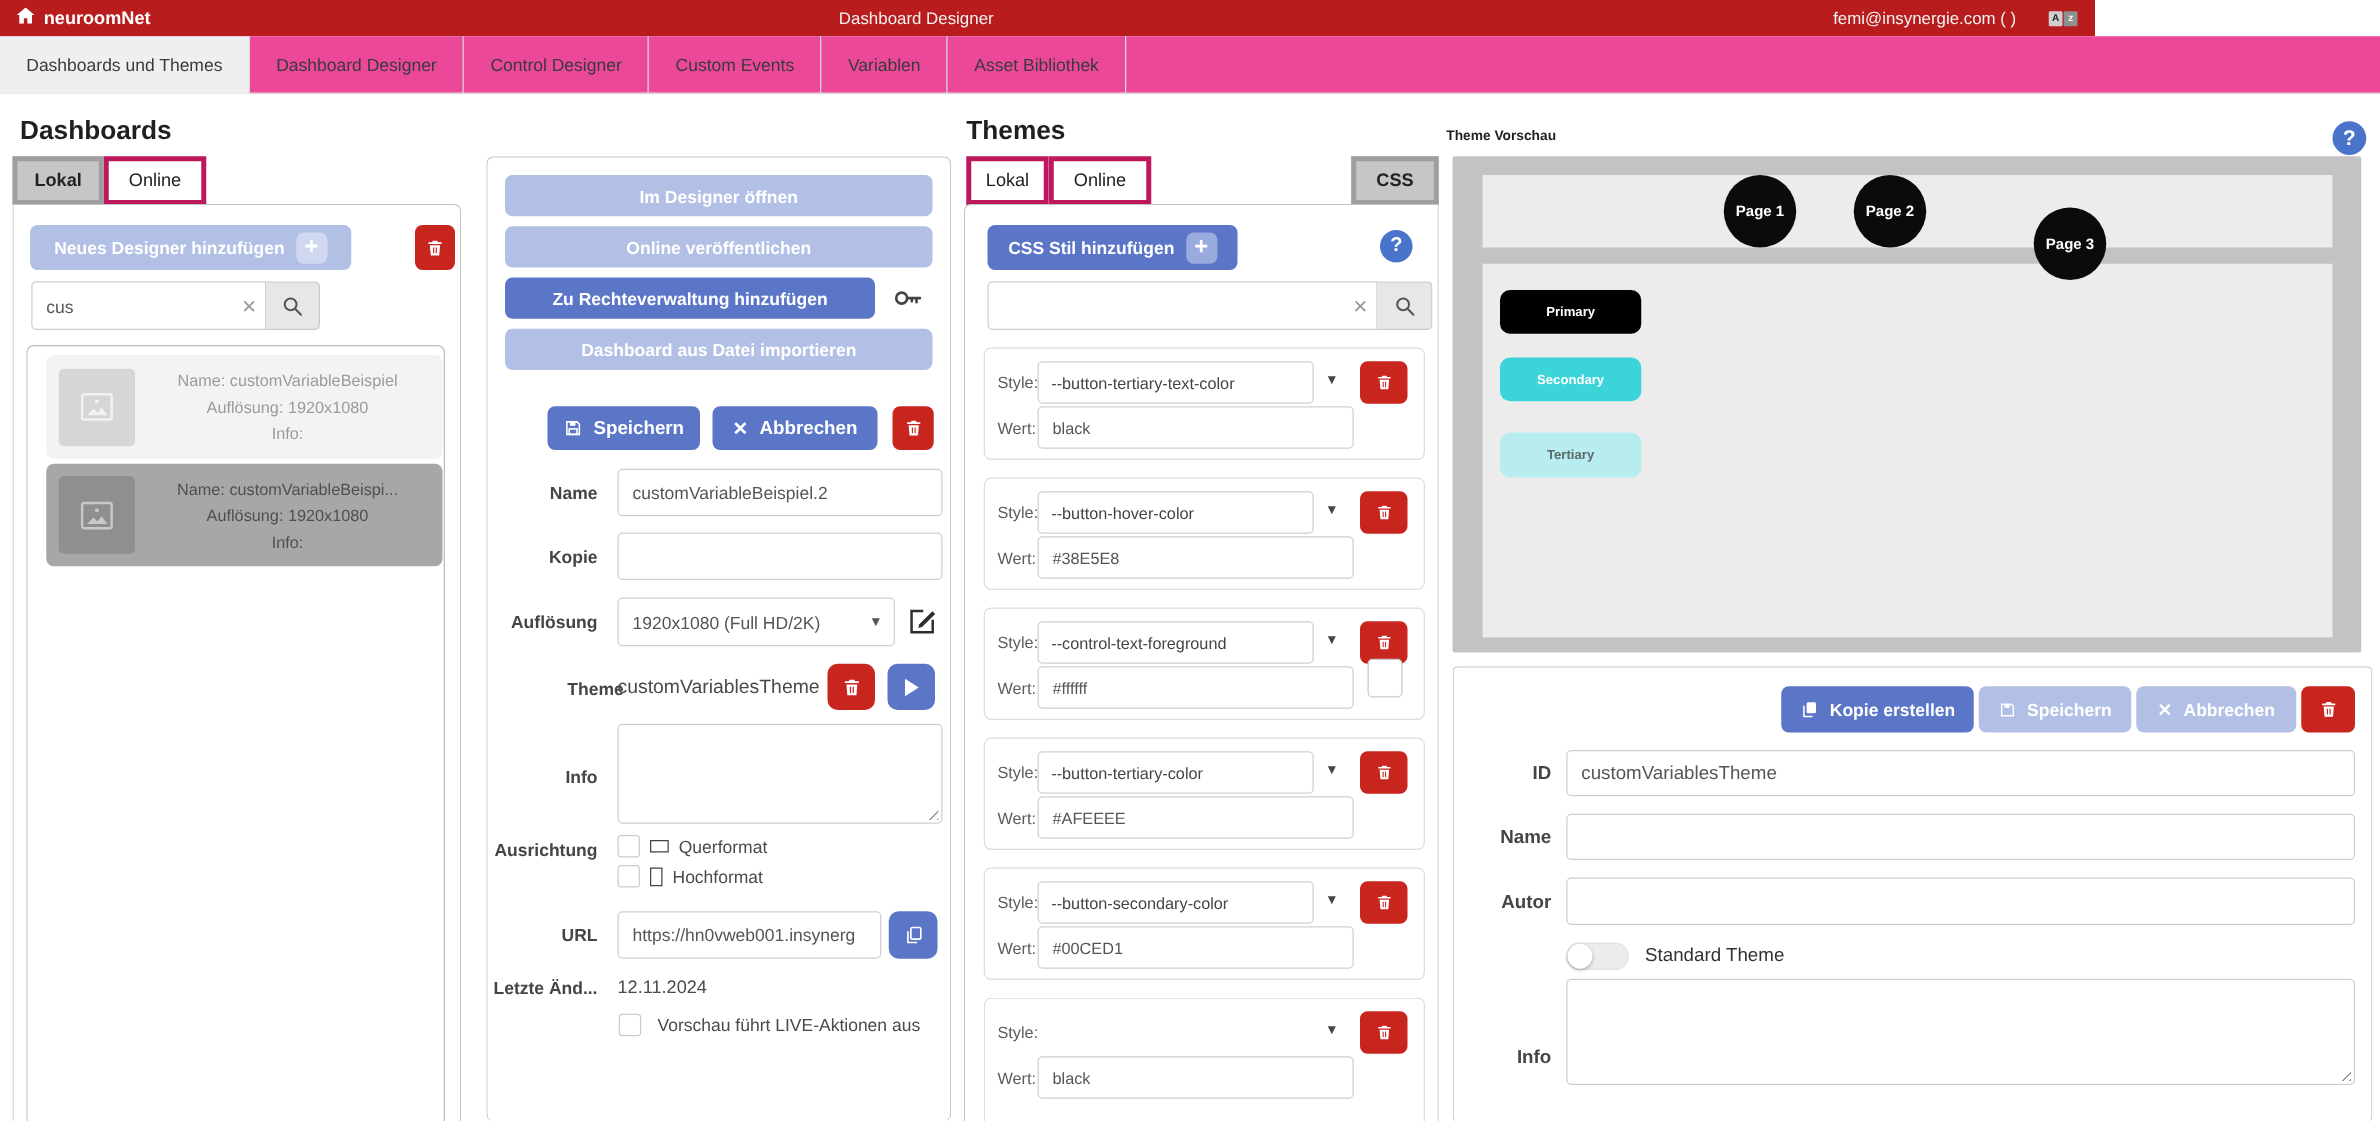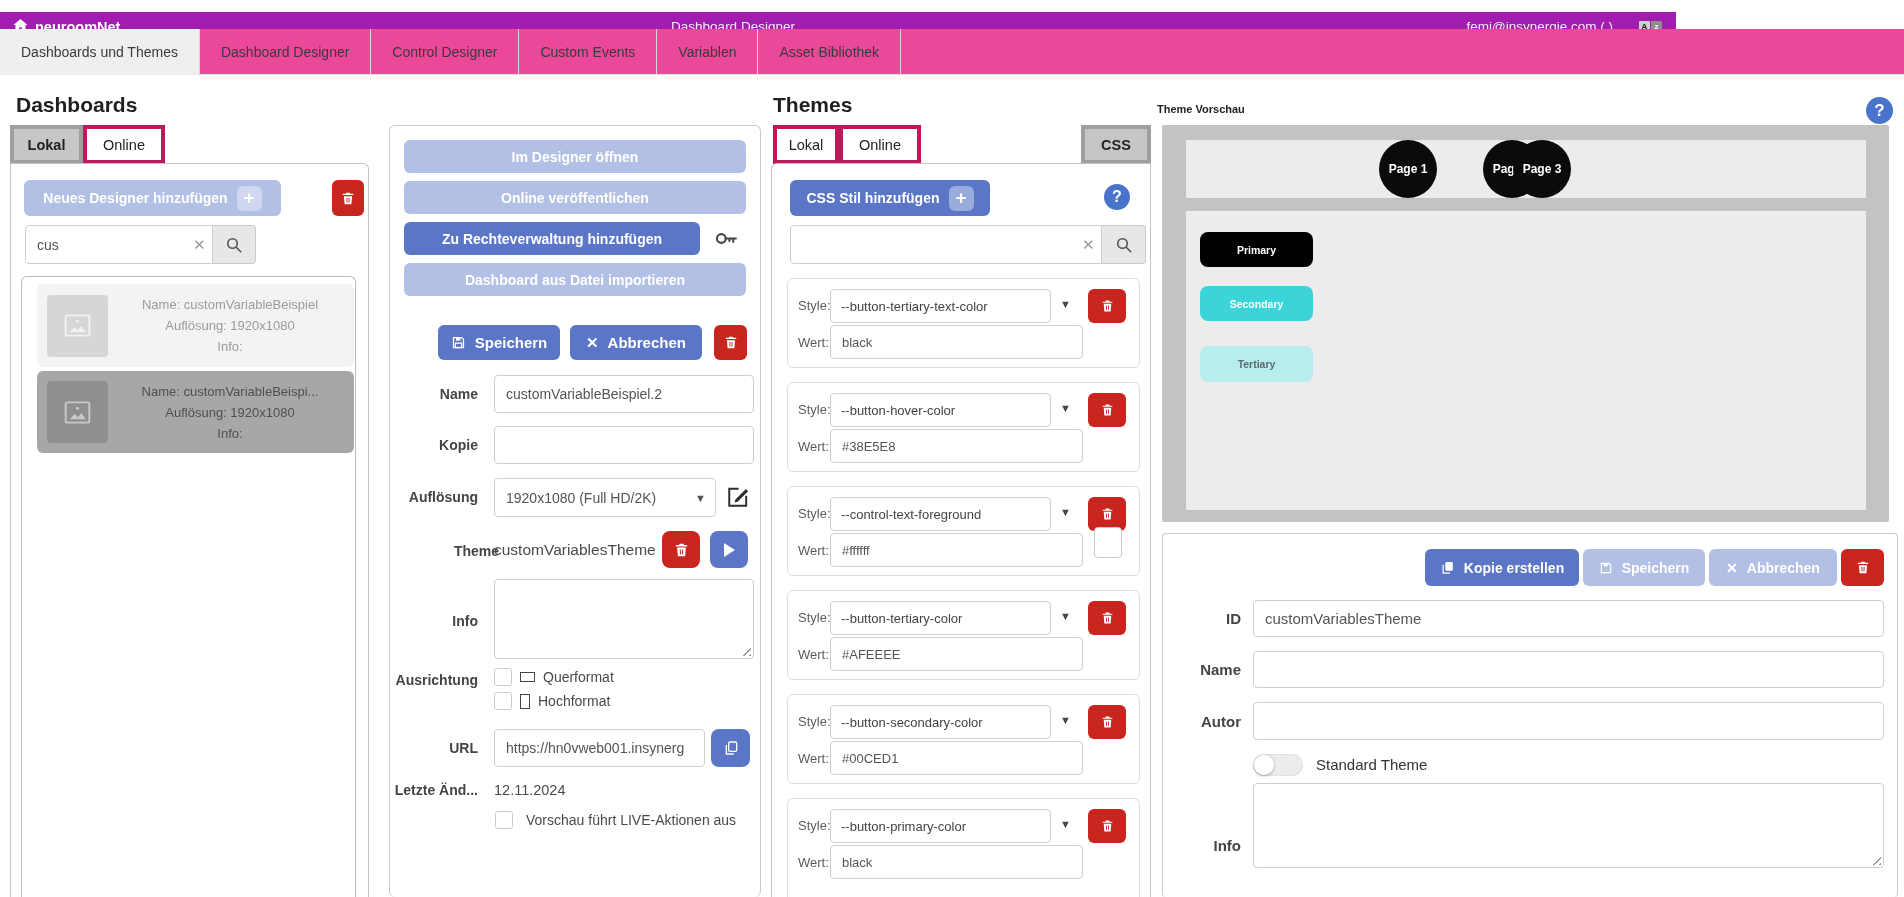--- a/index.html
+++ b/index.html
@@ -2,21 +2,21 @@
 <html><head>
 <meta charset="utf-8">
 <style>
   * { margin:0; padding:0; box-sizing:border-box; }
   html,body { width:1904px; height:897px; overflow:hidden; background:#fff;
     font-family:"Liberation Sans", sans-serif; color:#333; }
   .abs { position:absolute; }
   .page { position:relative; width:1904px; height:897px; }
 
   
-  .topbar { position:absolute; top:12px; left:0; width:1676px; height:29px; background:#a21caf;
+  .topbar { position:absolute; top:0; left:0; width:1676px; height:29px; background:#b91c1c;
     display:flex; align-items:center; color:#fff; }
   .brand { display:flex; align-items:center; gap:7px; padding-left:13px; font-size:14.5px; font-weight:700; }
   .topbar-title { position:absolute; left:733px; transform:translateX(-50%); font-size:13.5px; color:#f2f2f2; }
   .topbar-right { position:absolute; right:14px; display:flex; align-items:center; gap:26px; font-size:13.5px; color:#f2f2f2; }
   .langbox { display:flex; gap:1px; }
   .langbox span { width:11px; height:12px; font-size:8px; font-weight:700; display:flex; align-items:center; justify-content:center; border-radius:1px; }
   .lang-a { background:#cfcfcf; color:#222; }
   .lang-z { background:#8f8f8f; color:#fff; }
 
   
@@ -359,43 +359,40 @@
         <svg width="13" height="14" viewBox="0 0 24 24">
           <path fill="#fff" d="M9 2h6l1 2h5v2.2H3V4h5l1-2zM5 8h14l-1.2 14H6.2L5 8zm4.4 3v8h1.6v-8H9.4zm3.6 0v8h1.6V11H13z"></path>
         </svg>
       </button>
     <span class="css-label" style="top:56px;">Wert:</span>
     <input class="css-input input" style="top: 46px;" value="#00CED1">
   </div>
 
   <div class="css-card" style="top:798px;height:99px;border-bottom:none;border-radius:6px 6px 0 0;">
     <span class="css-label" style="top:19px;">Style:</span>
-    <div class="css-select" style="top:10px;">
-        <span>--button-primary-color</span>
-      </div>
     <span class="css-caret caret-sep">▼</span>
     <button class="btn btn-danger css-trash">
         <svg width="13" height="14" viewBox="0 0 24 24">
           <path fill="#fff" d="M9 2h6l1 2h5v2.2H3V4h5l1-2zM5 8h14l-1.2 14H6.2L5 8zm4.4 3v8h1.6v-8H9.4zm3.6 0v8h1.6V11H13z"></path>
         </svg>
       </button>
     <span class="css-label" style="top:56px;">Wert:</span>
     <input class="css-input input" style="top: 46px;" value="black">
   </div>
 
   <div class="abs" style="left:1157px;top:103px;font-size:11px;font-weight:700;color:#1f1f1f;">Theme Vorschau</div>
   <div class="help-circle abs" style="left:1866px;top:97px;width:27px;height:27px;font-size:17px;">?</div>
 
   <div class="abs" style="left:1162px;top:125px;width:727px;height:397px;background:#c3c3c3;border-radius:2px;">
     <div class="abs" style="left:24px;top:15px;width:680px;height:58px;background:#ececec;"></div>
     <div class="abs" style="left:24px;top:86px;width:680px;height:299px;background:#ececec;"></div>
   </div>
   <div class="prev-circle" style="left:1379px;">Page 1</div>
   <div class="prev-circle" style="left:1483px;">Page 2</div>
-  <div class="prev-circle" style="left:1513px;">Page 3</div>
+  <div class="prev-circle" style="left:1627px;margin-top:26px;">Page 3</div>
   <div class="prev-btn" style="top:232px;background:#000;color:#fff;">Primary</div>
   <div class="prev-btn" style="top:286px;background:#3bd4d9;color:#fff;">Secondary</div>
   <div class="prev-btn" style="top:346px;height:36px;background:#b7edef;color:#5b6b6b;">Tertiary</div>
 
   <div class="abs" style="left:1162px;top:533px;width:736px;height:364px;border:1px solid #c9c9c9;border-radius:4px;border-bottom:none;"></div>
 
   <button class="btn btn-strong abs" style="left:1425px;top:549px;width:154px;height:37px;">
     <svg width="15" height="15" viewBox="0 0 24 24">
         <rect x="8.5" y="3" width="12" height="14" rx="2" fill="#fff"></rect>
         <path d="M5 7.5V21h11" fill="none" stroke="#fff" stroke-width="2"></path>

